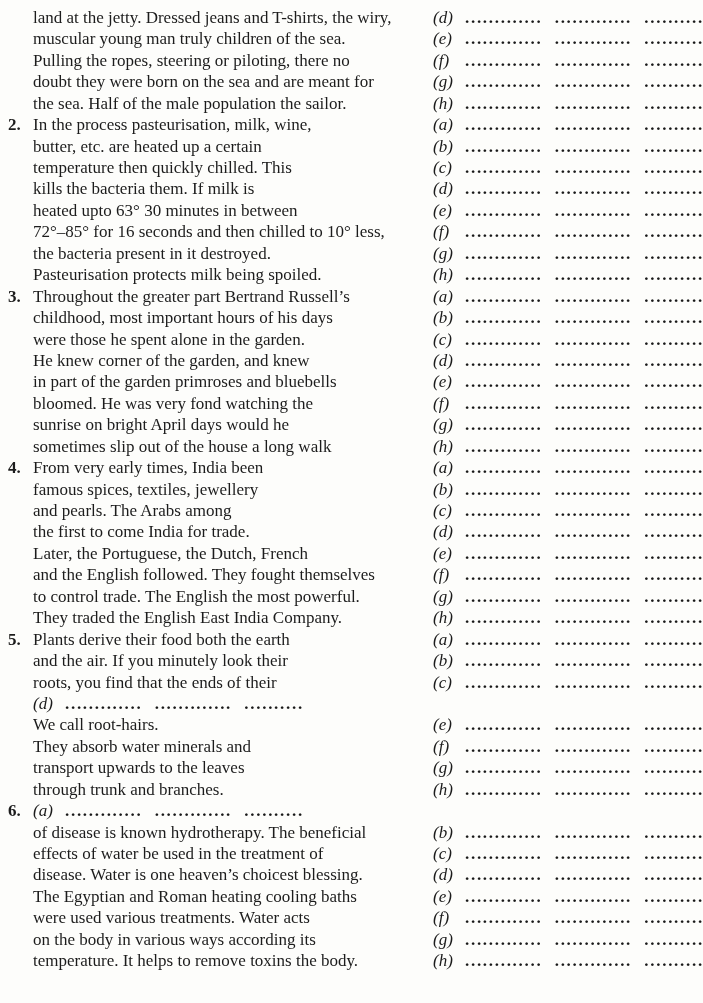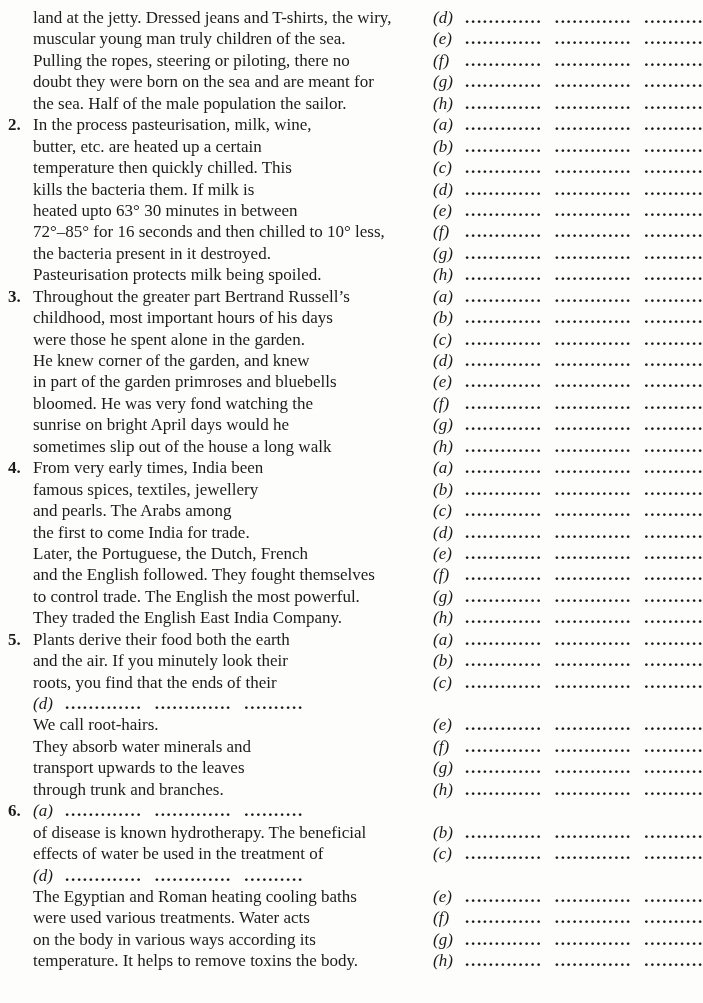--- a/index.html
+++ b/index.html
@@ -16,21 +16,21 @@
     overflow: hidden;
   }
   .page {
     box-sizing: border-box;
     width: 703px;
     height: 1003px;
     padding: 7px 0 0 8px;
   }
   .worksheet-row {
     display: flex;
-    align-items: center;
+    align-items: flex-end;
     height: 21.45px;
     line-height: 21.45px;
     white-space: nowrap;
   }
   .num {
     width: 25px;
     flex: 0 0 25px;
     font-weight: bold;
   }
   .passage-line {
@@ -469,20 +469,21 @@
           <div class="passage-line">effects of water be used in the treatment of</div>
           <div class="answers">
             <span class="answer-label">(c)</span>
             <span class="dots c0">....................</span>
             <span class="dots c1">....................</span>
             <span class="dots c2">....................</span>
           </div>
         </div>
         <div class="worksheet-row">
           <div class="num"></div>
+          <div class="passage-line">disease. Water is one heaven’s choicest blessing.</div>
           <div class="answers">
             <span class="answer-label">(d)</span>
             <span class="dots c0">....................</span>
             <span class="dots c1">....................</span>
             <span class="dots c2">....................</span>
           </div>
         </div>
         <div class="worksheet-row">
           <div class="num"></div>
           <div class="passage-line">The Egyptian and Roman heating cooling baths</div>

